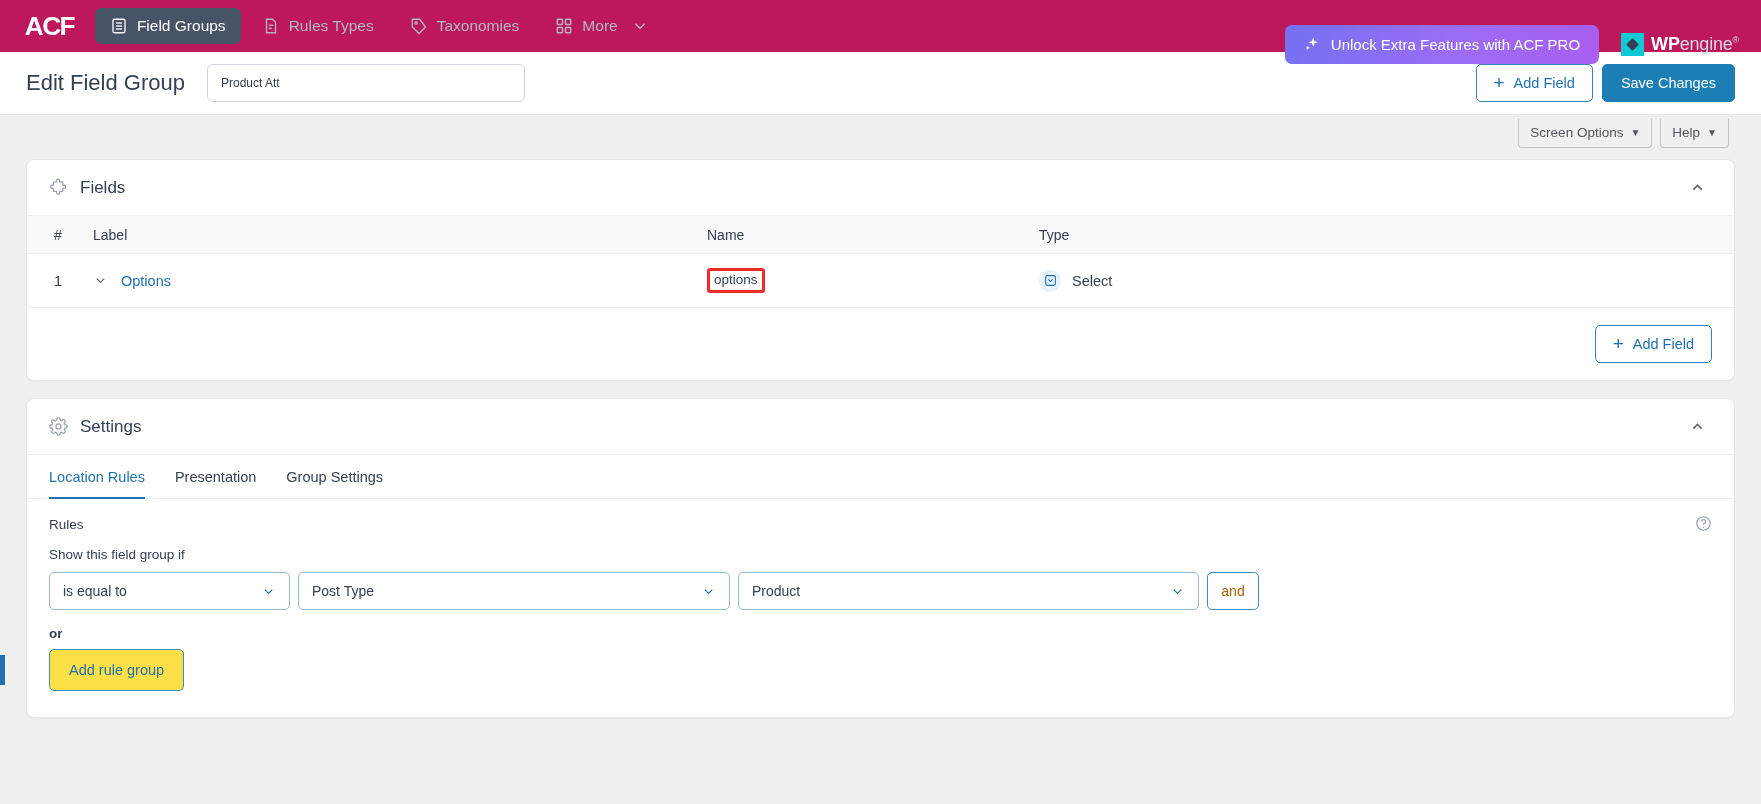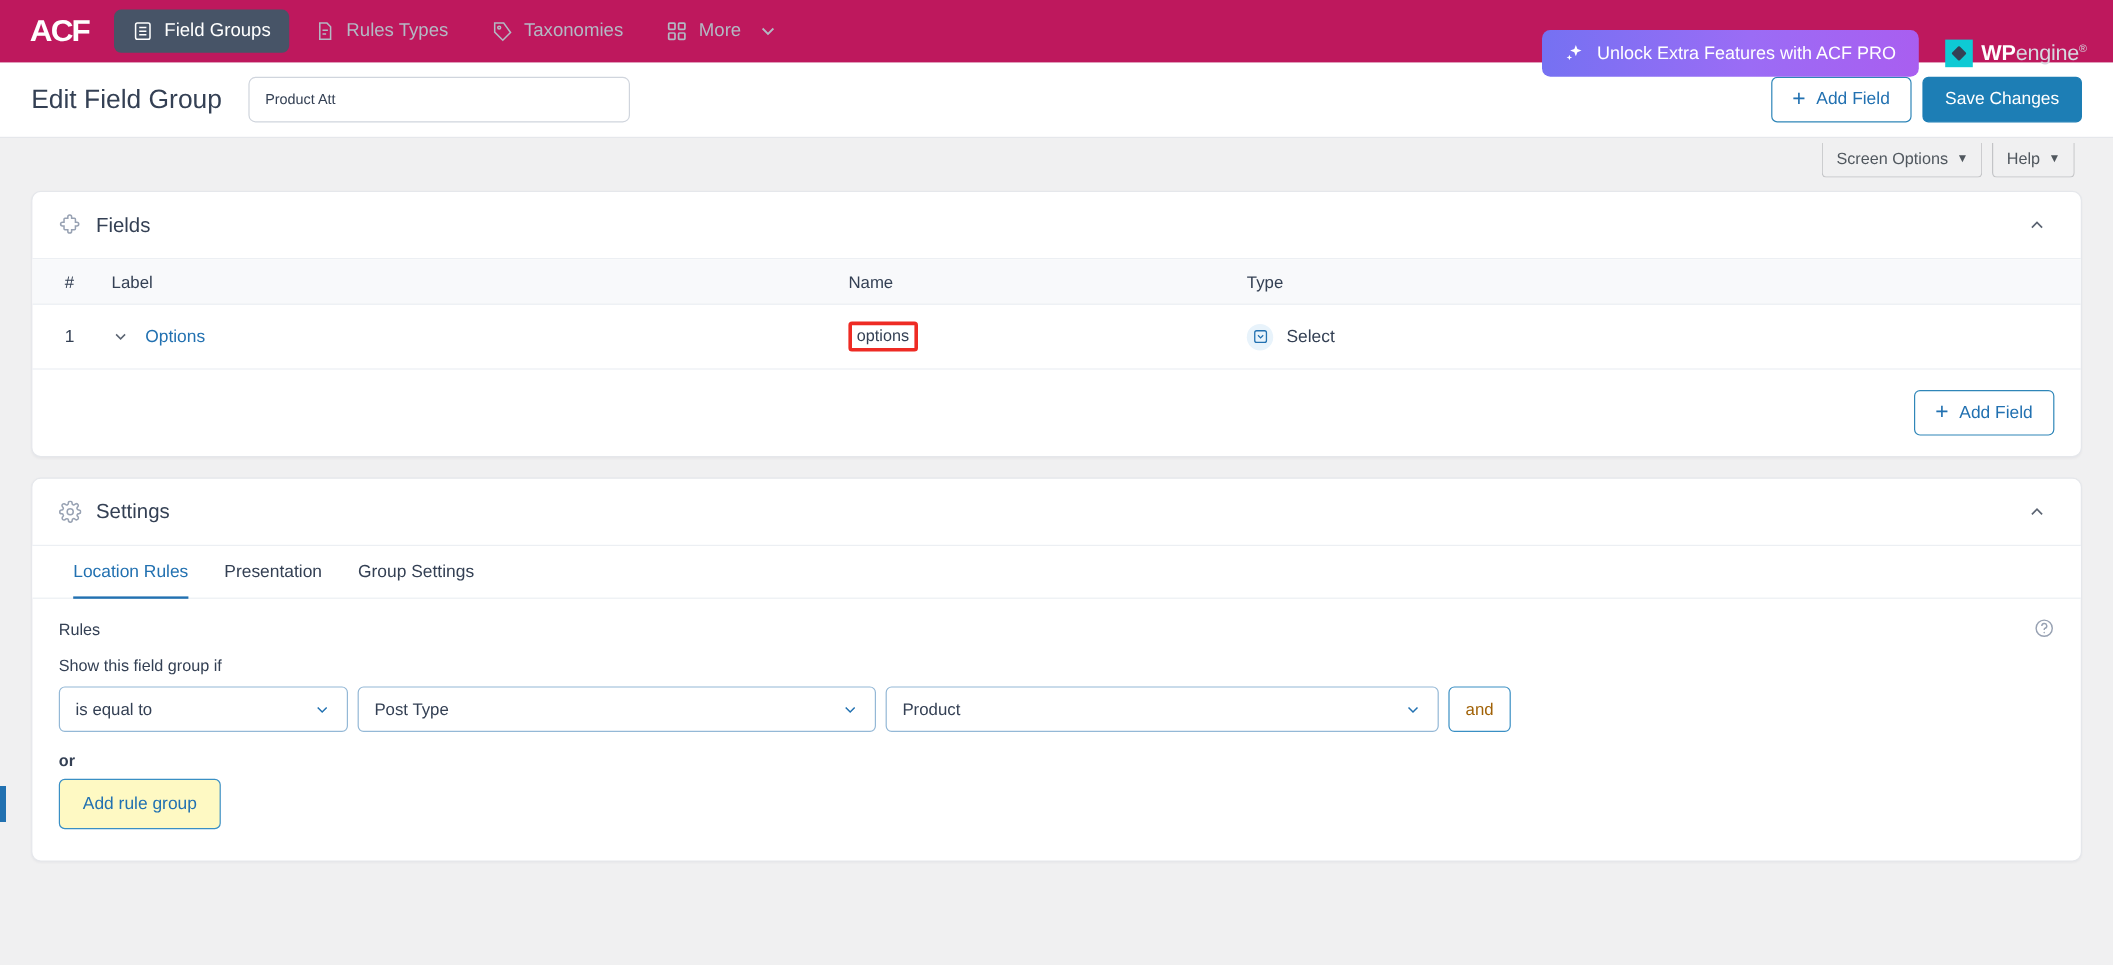--- a/index.html
+++ b/index.html
@@ -234,21 +234,21 @@
     display: flex;
     align-items: center;
     justify-content: flex-end;
     padding: 0 22px;
   }
 
   
   .tabs {
     display: flex;
     gap: 30px;
-    padding: 0 34px;
+    padding: 0 22px;
     border-bottom: 1px solid #eceff3;
     background: #ffffff;
   }
   .tab {
     padding: 14px 0 12px;
     font-size: 14.5px;
     color: #344054;
     cursor: pointer;
     border-bottom: 2px solid transparent;
     margin-bottom: -1px;
@@ -290,21 +290,21 @@
     font-size: 14px;
     display: flex; align-items: center; justify-content: center;
     cursor: pointer;
   }
   .or-label { font-size: 13.5px; color: #344054; margin: 16px 0 8px; font-weight: 600; }
   .add-rule-btn {
     height: 42px;
     padding: 4px 19px;
     border: 1px solid #3a8fc4;
     border-radius: 5px;
-    background: #fef9c3;
+    background: #fde047;
     color: #2271b1;
     font-size: 14.5px;
     display: inline-flex; align-items: center;
     cursor: pointer;
     font-family: "Liberation Sans", sans-serif;
   }
   .scroll-nub {
     position: absolute;
     left: 0; top: 655px;
     width: 5px; height: 30px;

